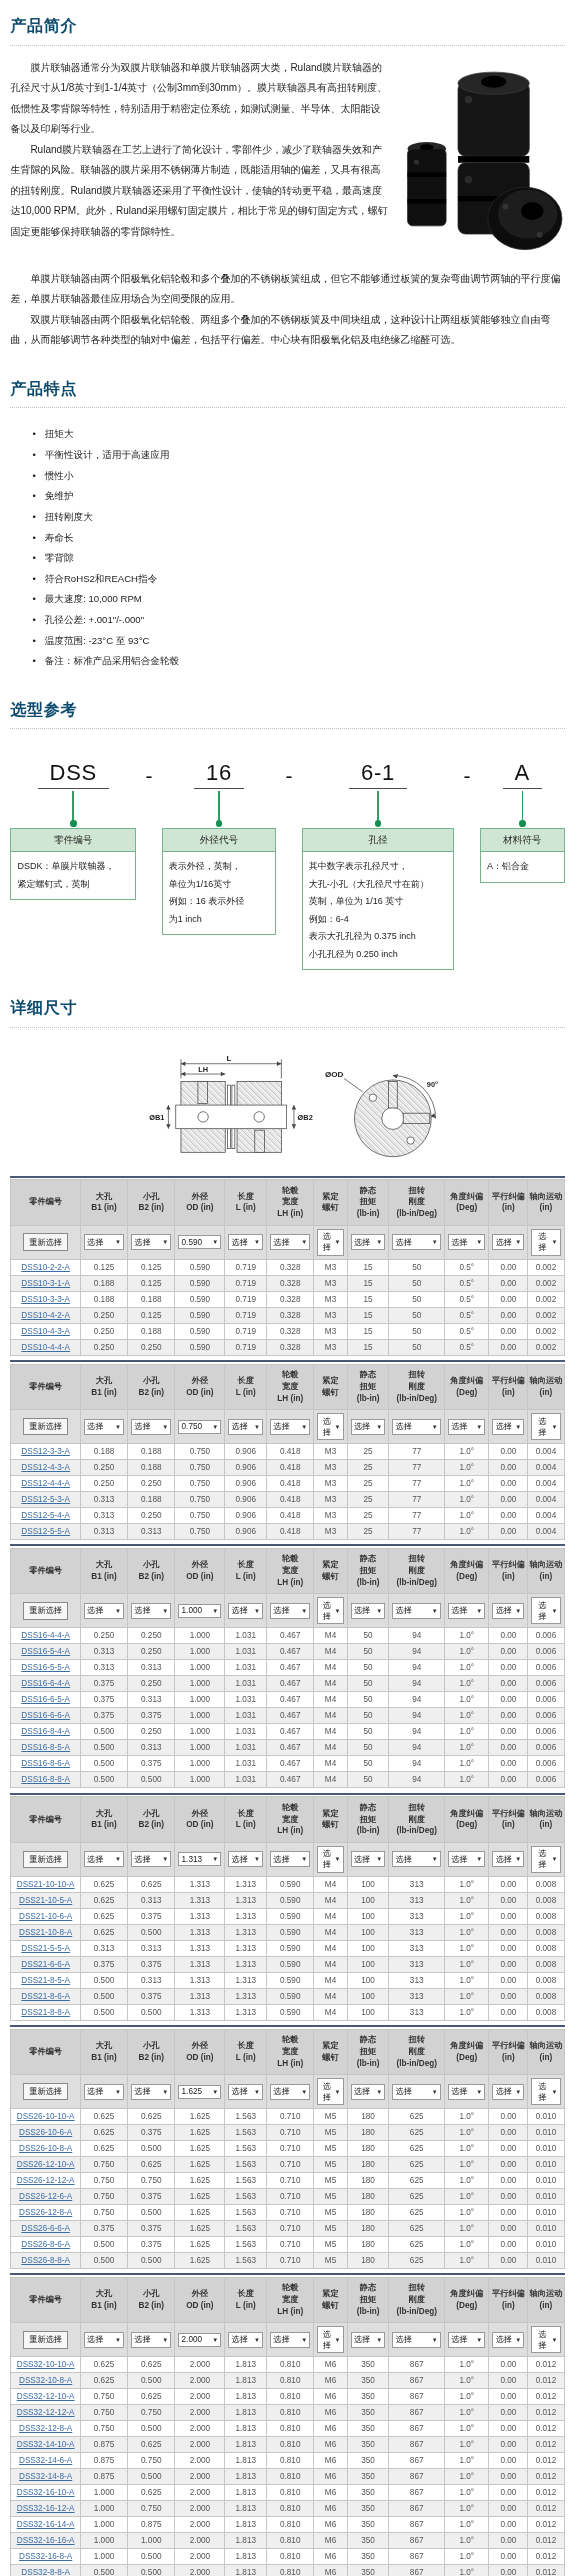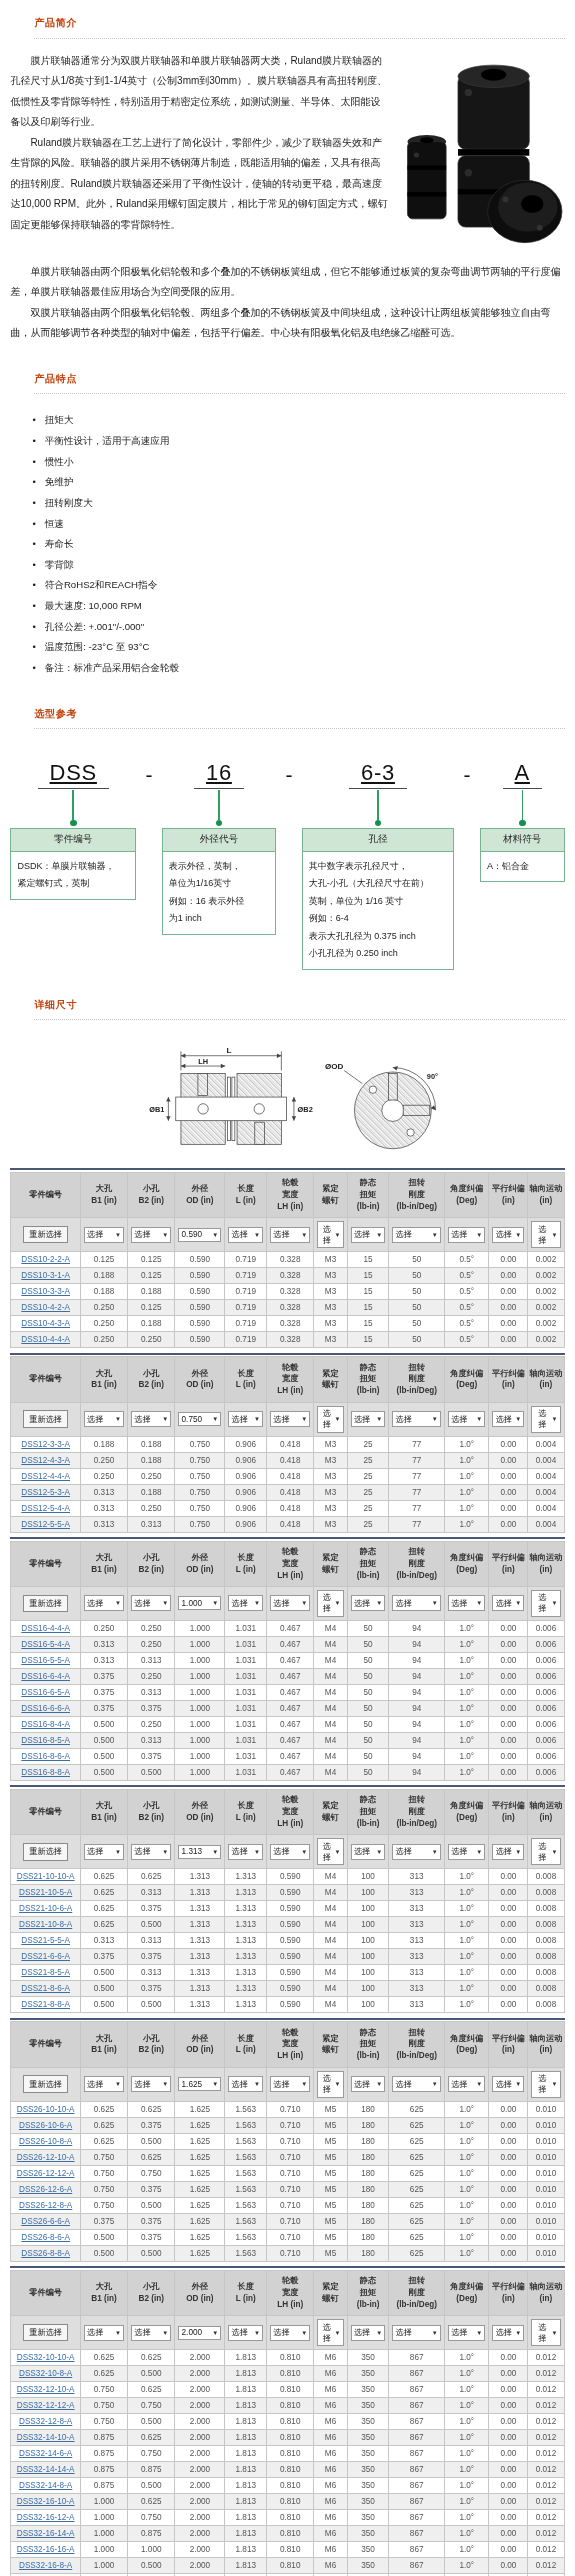--- a/index.html
+++ b/index.html
@@ -1,40 +1,40 @@
 <!DOCTYPE html>
 <html style="font-size:12px"><head>
 <meta charset="utf-8">
 <style>
   * { margin:0; padding:0; box-sizing:border-box; }
   html,body { background:#fff; }
   body { font-family:"Liberation Sans","DejaVu Sans",sans-serif; color:#222; }
   .page { width:575px; margin:0 auto; padding:13.3px 10.4px 22px 10.4px; background:#fff; }
 
   
-  h2.sec { font-size:10px; font-weight:bold; color:#c2410c; padding:3px 0 7.4px 0;
-           border-bottom:1.5px dotted #c3c3c3; margin-bottom:12px; letter-spacing:0.7px;margin-left:24px; }
+  h2.sec { font-size:16px; font-weight:bold; color:#0c4a6e; padding:3px 0 7.4px 0;
+           border-bottom:1.5px dotted #c3c3c3; margin-bottom:12px; letter-spacing:0.7px; }
   section { margin-bottom:25px; }
 
   
   .intro-body { overflow:hidden; }
   .photo { float:right; width:165px; height:202px; margin:3px 0 6px 10.4px; background:#fff; }
   .intro-body p { font-size:10px; line-height:2.05; text-indent:2em; color:#1d1d1d; }
   .clear { clear:both; }
 
   
   .feat-list { list-style:none; padding:4.4px 0 0 22px; }
   .feat-list li { font-size:9.6px; line-height:2.15; color:#1d1d1d; }
   .feat-list .dot { color:#222; margin-right:9px; font-size:9.6px; }
 
   
   .mc-row { display:flex; justify-content:center; align-items:flex-start; padding-top:19px; }
   .mc-col { display:flex; flex-direction:column; align-items:center; }
   .mc-code { font-size:22px; color:#111; letter-spacing:0.7px; padding:0 12px 1.5px 12px;
-             border-bottom:1.5px solid #4a4a4a; line-height:1.2;text-decoration:underline; }
+             border-bottom:1.5px solid #4a4a4a; line-height:1.2; }
   .mc-dash { font-size:21px; color:#111; width:27px; text-align:center; line-height:1.3; padding-top:1.5px; }
   .mc-line { width:1.5px; height:30px; background:#2f9e63; margin-top:1.5px; }
   .mc-dot  { width:6.7px; height:6.7px; border-radius:50%; background:#16904f; margin:-0.7px 0 1.5px 0; }
   .mc-box  { width:100%; border:0.7px solid #79b28e; background:#fff; }
   .mc-box-h{ background:#cfe6d4; border-bottom:0.7px solid #79b28e; text-align:center;
              font-size:9.6px; color:#222; padding:4.4px 1.5px; }
   .mc-box-b{ font-size:9px; color:#222; line-height:1.95; padding:6px 6px; white-space:pre-line; }
 
   
   .draw-wrap { display:flex; justify-content:center; padding:6px 0 3px 0; }
@@ -116,23 +116,20 @@
   </li>
 
   <li>
     <span class="dot">•</span><span class="ftext">免维护</span>
   </li>
 
   <li>
     <span class="dot">•</span><span class="ftext">扭转刚度大</span>
   </li>
 
-  <li>
-    <span class="dot">•</span><span class="ftext">恒速</span>
-  </li>
 
   <li>
     <span class="dot">•</span><span class="ftext">寿命长</span>
   </li>
 
   <li>
     <span class="dot">•</span><span class="ftext">零背隙</span>
   </li>
 
   <li>
@@ -178,21 +175,21 @@
     <div class="mc-box">
       <div class="mc-box-h">外径代号</div>
       <div class="mc-box-b">表示外径，英制，
 单位为1/16英寸
 例如：16 表示外径
 为1 inch</div>
     </div>
   </div>
 <div class="mc-dash">-</div>
   <div class="mc-col" style="width: 160px;">
-    <div class="mc-code">6-3</div>
+    <div class="mc-code">6-1</div>
     <div class="mc-line"></div>
     <div class="mc-dot"></div>
     <div class="mc-box">
       <div class="mc-box-h">孔径</div>
       <div class="mc-box-b">其中数字表示孔径尺寸，
 大孔-小孔（大孔径尺寸在前）
 英制，单位为 1/16 英寸
 例如：6-4
 表示大孔孔径为 0.375 inch
 小孔孔径为 0.250 inch</div>
@@ -1640,34 +1637,20 @@
                 <td>1.813</td>
                 <td>0.810</td>
                 <td>M6</td>
                 <td>350</td>
                 <td>867</td>
                 <td>1.0°</td>
                 <td>0.00</td>
                 <td>0.012</td>
               </tr>
               <tr>
-                <td><a href="#" class="plink">DSS32-14-14-A</a></td>
-                <td>0.875</td>
-                <td>0.875</td>
-                <td>2.000</td>
-                <td>1.813</td>
-                <td>0.810</td>
-                <td>M6</td>
-                <td>350</td>
-                <td>867</td>
-                <td>1.0°</td>
-                <td>0.00</td>
-                <td>0.012</td>
-              </tr>
-              <tr>
                 <td><a href="#" class="plink">DSS32-14-8-A</a></td>
                 <td>0.875</td>
                 <td>0.500</td>
                 <td>2.000</td>
                 <td>1.813</td>
                 <td>0.810</td>
                 <td>M6</td>
                 <td>350</td>
                 <td>867</td>
                 <td>1.0°</td>

